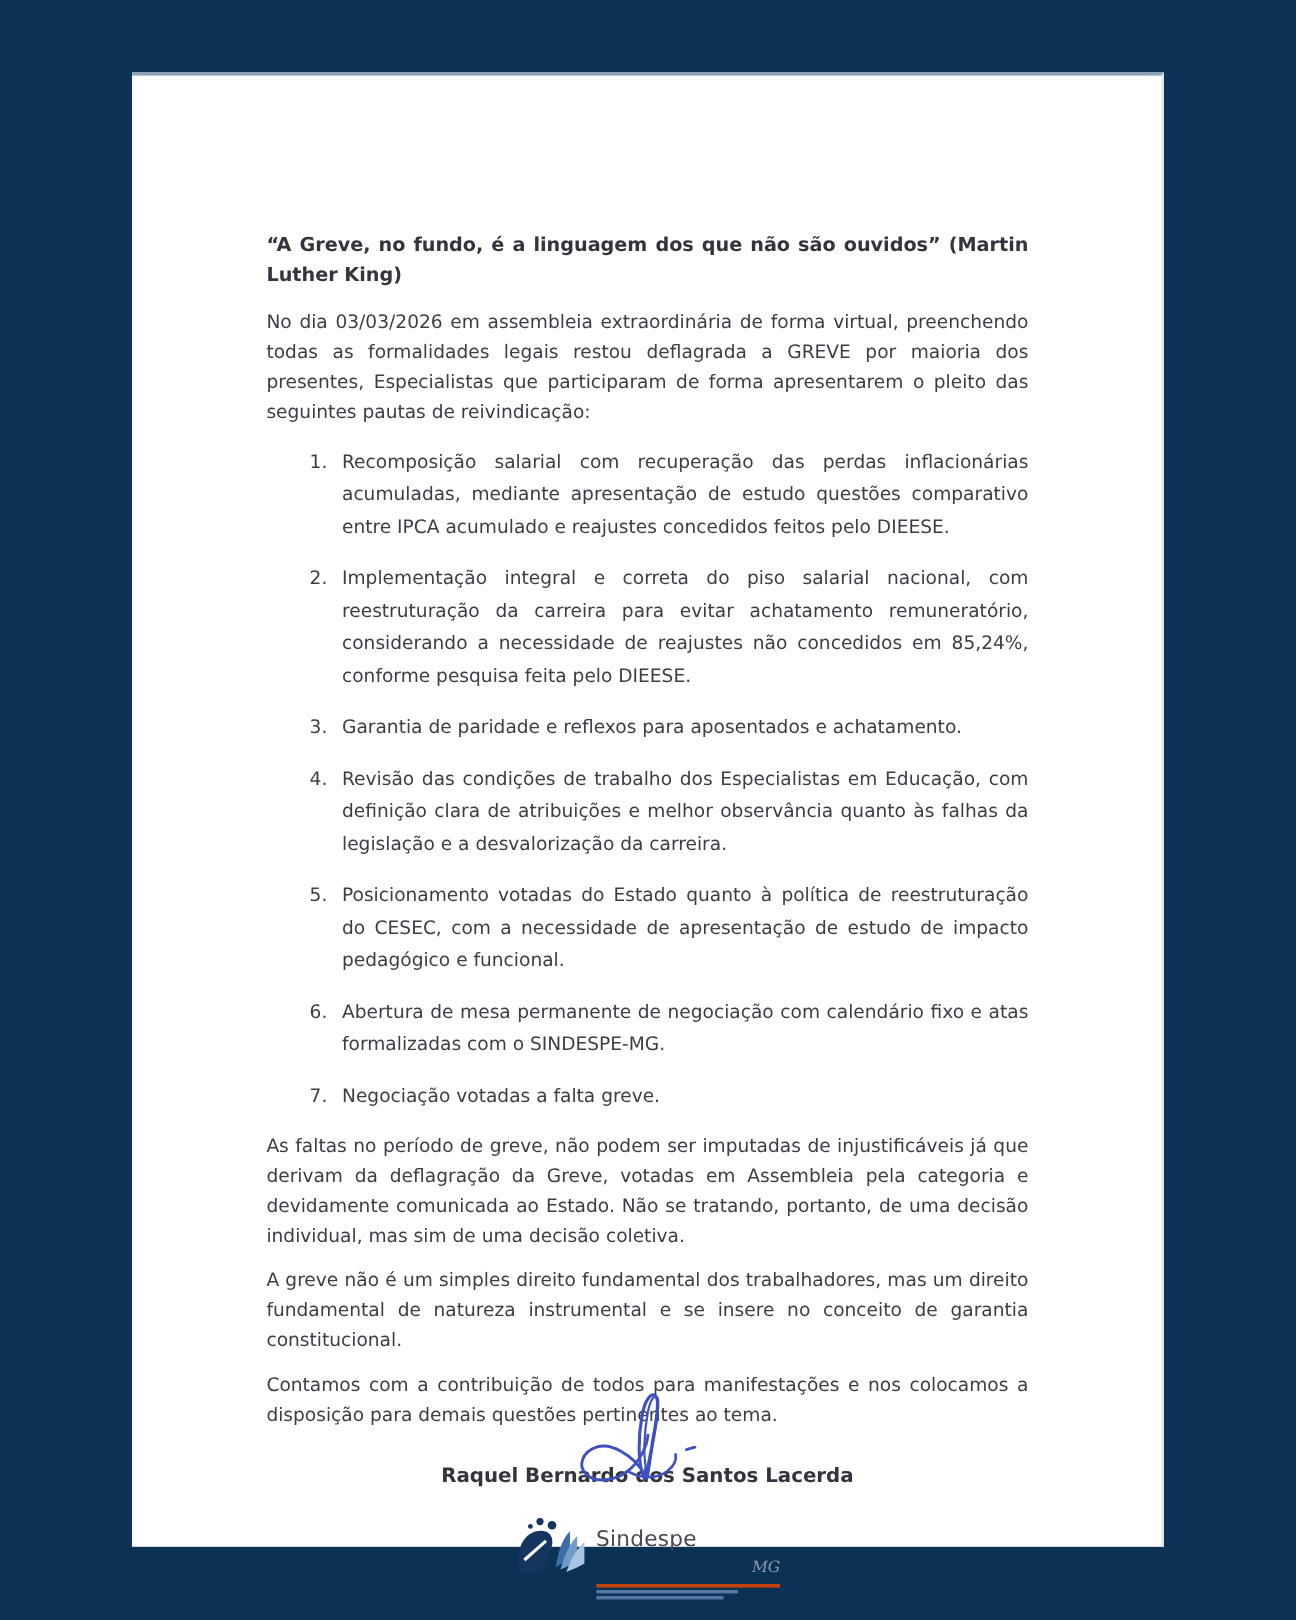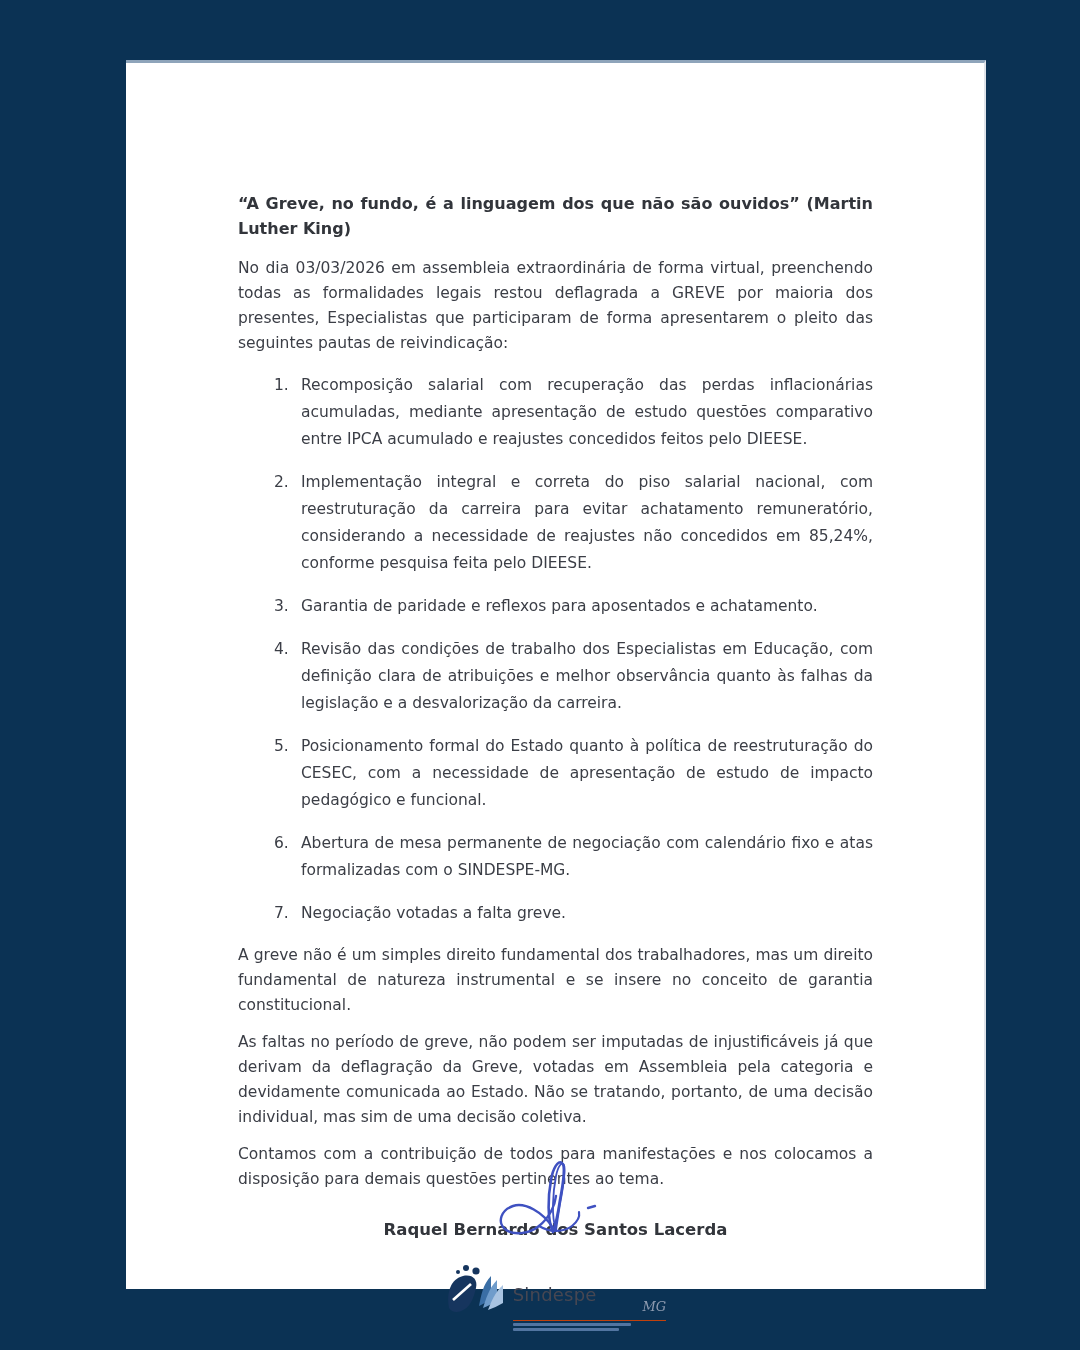--- a/index.html
+++ b/index.html
@@ -12,21 +12,21 @@
     font-family: "DejaVu Sans", "Liberation Sans", sans-serif;
   }
   .canvas {
     position: relative;
     width: 1080px;
     height: 1350px;
     background: #0b3254;
   }
   .paper {
     position: absolute;
-    left: 126px;
+    left: 110px;
     top: 60px;
     width: 860px;
     height: 1229px;
     background: #ffffff;
     border-top: 3px solid #8ea4ba;
     border-right: 2px solid #dfe3e9;
     box-sizing: border-box;
   }
   .content {
     position: absolute;
@@ -100,22 +100,22 @@
     display: flex;
     align-items: flex-start;
   }
   .logo-text-block {
     margin-left: 6px;
     position: relative;
     top: 8px;
   }
   .logo-brand-row {
     display: flex;
-    align-items: center;
-    border-bottom: 1px solid #c2410c;
+    align-items: flex-start;
+    border-bottom: 3px solid #c2410c;
     padding-bottom: 1px;
     gap: 44px;
   }
   .logo-brand {
     font-size: 18px;
     color: #474752;
     letter-spacing: 0.2px;
   }
   .logo-suffix {
     font-style: italic;
@@ -161,35 +161,35 @@
         <div class="demand">
           <span class="num">3.</span>
           <span class="txt">Garantia de paridade e reflexos para aposentados e achatamento.</span>
         </div>
         <div class="demand">
           <span class="num">4.</span>
           <span class="txt">Revisão das condições de trabalho dos Especialistas em Educação, com definição clara de atribuições e melhor observância quanto às falhas da legislação e a desvalorização da carreira.</span>
         </div>
         <div class="demand">
           <span class="num">5.</span>
-          <span class="txt">Posicionamento formal do Estado quanto à política de reestruturação do CESEC, com a necessidade de apresentação de estudo de impacto pedagógico e funcional.</span>
+          <span class="txt">Posicionamento votadas do Estado quanto à política de reestruturação do CESEC, com a necessidade de apresentação de estudo de impacto pedagógico e funcional.</span>
         </div>
         <div class="demand">
           <span class="num">6.</span>
           <span class="txt">Abertura de mesa permanente de negociação com calendário fixo e atas formalizadas com o SINDESPE-MG.</span>
         </div>
         <div class="demand">
           <span class="num">7.</span>
           <span class="txt">Negociação votadas a falta greve.</span>
         </div>
       </div>
 
+      <p class="para">As faltas no período de greve, não podem ser imputadas de injustificáveis já que derivam da deflagração da Greve, votadas em Assembleia pela categoria e devidamente comunicada ao Estado. Não se tratando, portanto, de uma decisão individual, mas sim de uma decisão coletiva.</p>
+
       <p class="para">A greve não é um simples direito fundamental dos trabalhadores, mas um direito fundamental de natureza instrumental e se insere no conceito de garantia constitucional.</p>
-
-      <p class="para">As faltas no período de greve, não podem ser imputadas de injustificáveis já que derivam da deflagração da Greve, votadas em Assembleia pela categoria e devidamente comunicada ao Estado. Não se tratando, portanto, de uma decisão individual, mas sim de uma decisão coletiva.</p>
 
       <p class="para">Contamos com a contribuição de todos para manifestações e nos colocamos a disposição para demais questões pertinentes ao tema.</p>
 
       <div class="signature-area">
         <svg class="signature-scribble" width="150" height="86" viewBox="0 0 150 86">
           <g fill="none" stroke="#3f51c1" stroke-linecap="round">
             <path d="M84,76 C78,64 79,40 82,24 C84,12 89,4 93,7 C97,10 94,28 91,44 C89,57 87,68 84,76" stroke-width="2.6"></path>
             <path d="M87,74 C82,60 84,36 87,20 C89,10 93,5 95,9 C97,14 94,32 91,48 C89,60 88,68 87,74" stroke-width="1.8"></path>
             <path d="M84,72 C74,56 56,46 44,50 C32,54 28,66 36,73 C44,80 60,78 70,70 C80,62 86,50 87,40" stroke-width="2.4"></path>
             <path d="M70,70 C80,76 94,77 103,70 C108,66 111,61 110,56" stroke-width="2.2"></path>

